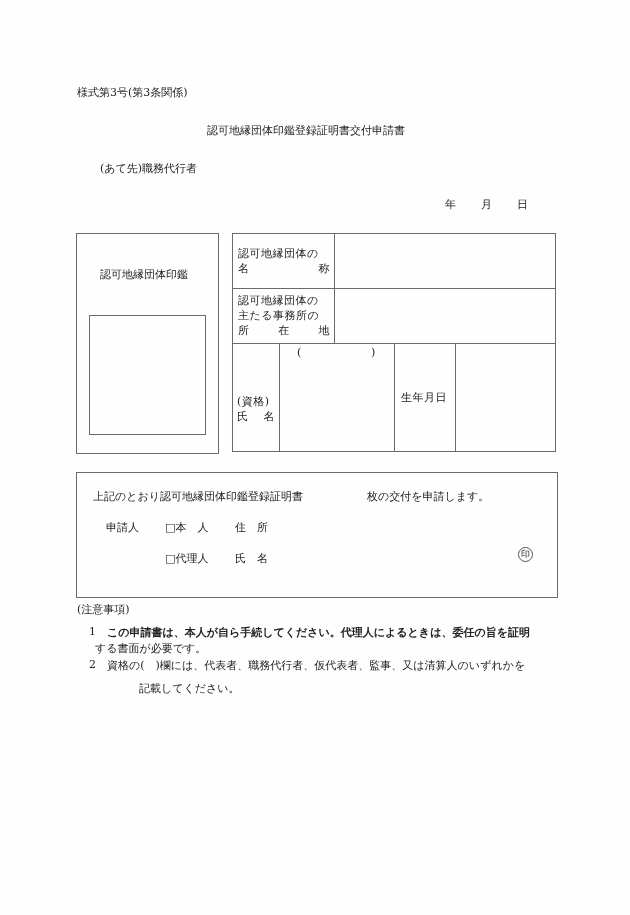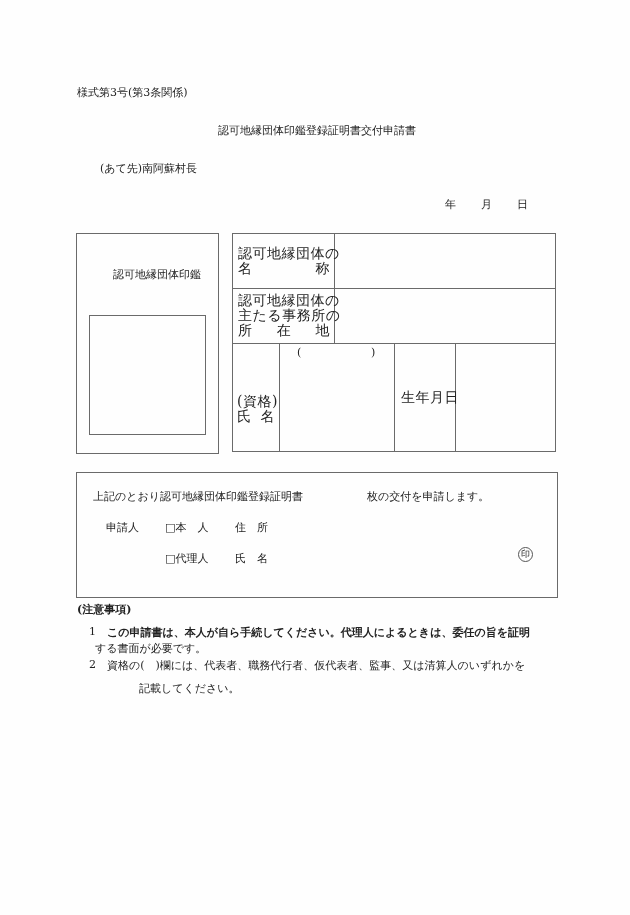--- a/index.html
+++ b/index.html
@@ -5,45 +5,45 @@
   html, body { margin: 0; padding: 0; }
   body {
     width: 630px; height: 915px; background: #fefefe; position: relative;
     font-family: "DejaVu Serif", "Liberation Serif", serif; color: #222;
     font-size: 11px; overflow: hidden;
   }
   .abs { position: absolute; white-space: nowrap; }
   .line { border-color: #6a6a6a; border-style: solid; }
 
   #form-number { left: 77px; top: 85px; text-align: right; }
-  #doc-title { left: 218px; top: 123px; }
+  #doc-title { left: 207px; top: 123px; }
   #addressee { left: 100px; top: 161px; }
   #date-year { left: 445px; top: 197px; }
   #date-month { left: 481px; top: 197px; }
   #date-day { left: 517px; top: 197px; }
 
   #seal-box { left: 76px; top: 233px; width: 141px; height: 219px; border-width: 1px; }
-  #seal-label { left: 100px; top: 267px; margin-left: 13px; }
+  #seal-label { left: 100px; top: 267px; }
   #seal-square { left: 89px; top: 315px; width: 115px; height: 118px; border-width: 1px; }
 
   #info-table { left: 232px; top: 233px; width: 324px; height: 219px; border-width: 1px; box-sizing: border-box; }
-  .cell-label { font-size: 14px; line-height: 15px; letter-spacing: 0.5px; }
+  .cell-label { font-size: 11px; line-height: 15px; letter-spacing: 0.5px; }
   .hline { position: absolute; height: 0; border-top: 1px solid #6a6a6a; }
   .vline { position: absolute; width: 0; border-left: 1px solid #6a6a6a; }
 
   #apply-box { left: 76px; top: 472px; width: 480px; height: 124px; border-width: 1px; }
 
   .note { font-size: 11px; }
 </style>
 </head>
 <body>
 
 <div class="abs" id="form-number">様式第3号(第3条関係)</div>
 <div class="abs" id="doc-title">認可地縁団体印鑑登録証明書交付申請書</div>
-<div class="abs" id="addressee">(あて先)南阿蘇村長</div>
+<div class="abs" id="addressee">(あて先)職務代行者</div>
 
 <div class="abs" id="date-year">年</div>
 <div class="abs" id="date-month">月</div>
 <div class="abs" id="date-day">日</div>
 
 <div class="abs line" id="seal-box"></div>
 <div class="abs" id="seal-label">認可地縁団体印鑑</div>
 <div class="abs line" id="seal-square"></div>
 
 <div class="abs line" id="info-table">
@@ -99,19 +99,19 @@
 <div class="abs" style="left:106px; top:520px;">申請人</div>
 <div class="abs" style="left:165px; top:520px;">□本　人</div>
 <div class="abs" style="left:235px; top:520px;">住　所</div>
 <div class="abs" style="left:280px; top:517px; width:230px; height:18px;"></div>
 
 <div class="abs" style="left:165px; top:551px;">□代理人</div>
 <div class="abs" style="left:235px; top:551px;">氏　名</div>
 <div class="abs" style="left:280px; top:548px; width:230px; height:18px;"></div>
 <div class="abs" style="left:518px; top:547px; width:13px; height:13px; border:1px solid #555; border-radius:50%; font-size:9px; line-height:13px; text-align:center;">印</div>
 
-<div class="abs note" style="left:77px; top:602px;font-weight:bold;">(注意事項)</div>
+<div class="abs note" style="left:77px; top:602px;">(注意事項)</div>
 <div class="abs note" style="left:89px; top:625px;">1</div>
 <div class="abs note" style="left:107px; top:625px;font-weight:bold;">この申請書は、本人が自ら手続してください。代理人によるときは、委任の旨を証明</div>
 <div class="abs note" style="left:95px; top:641px;">する書面が必要です。</div>
 <div class="abs note" style="left:89px; top:658px;">2</div>
 <div class="abs note" style="left:107px; top:658px;">資格の(　)欄には、代表者、職務代行者、仮代表者、監事、又は清算人のいずれかを</div>
 <div class="abs note" style="left:95px; top:681px;padding-left:44px;">記載してください。</div>
 
 </body></html>

